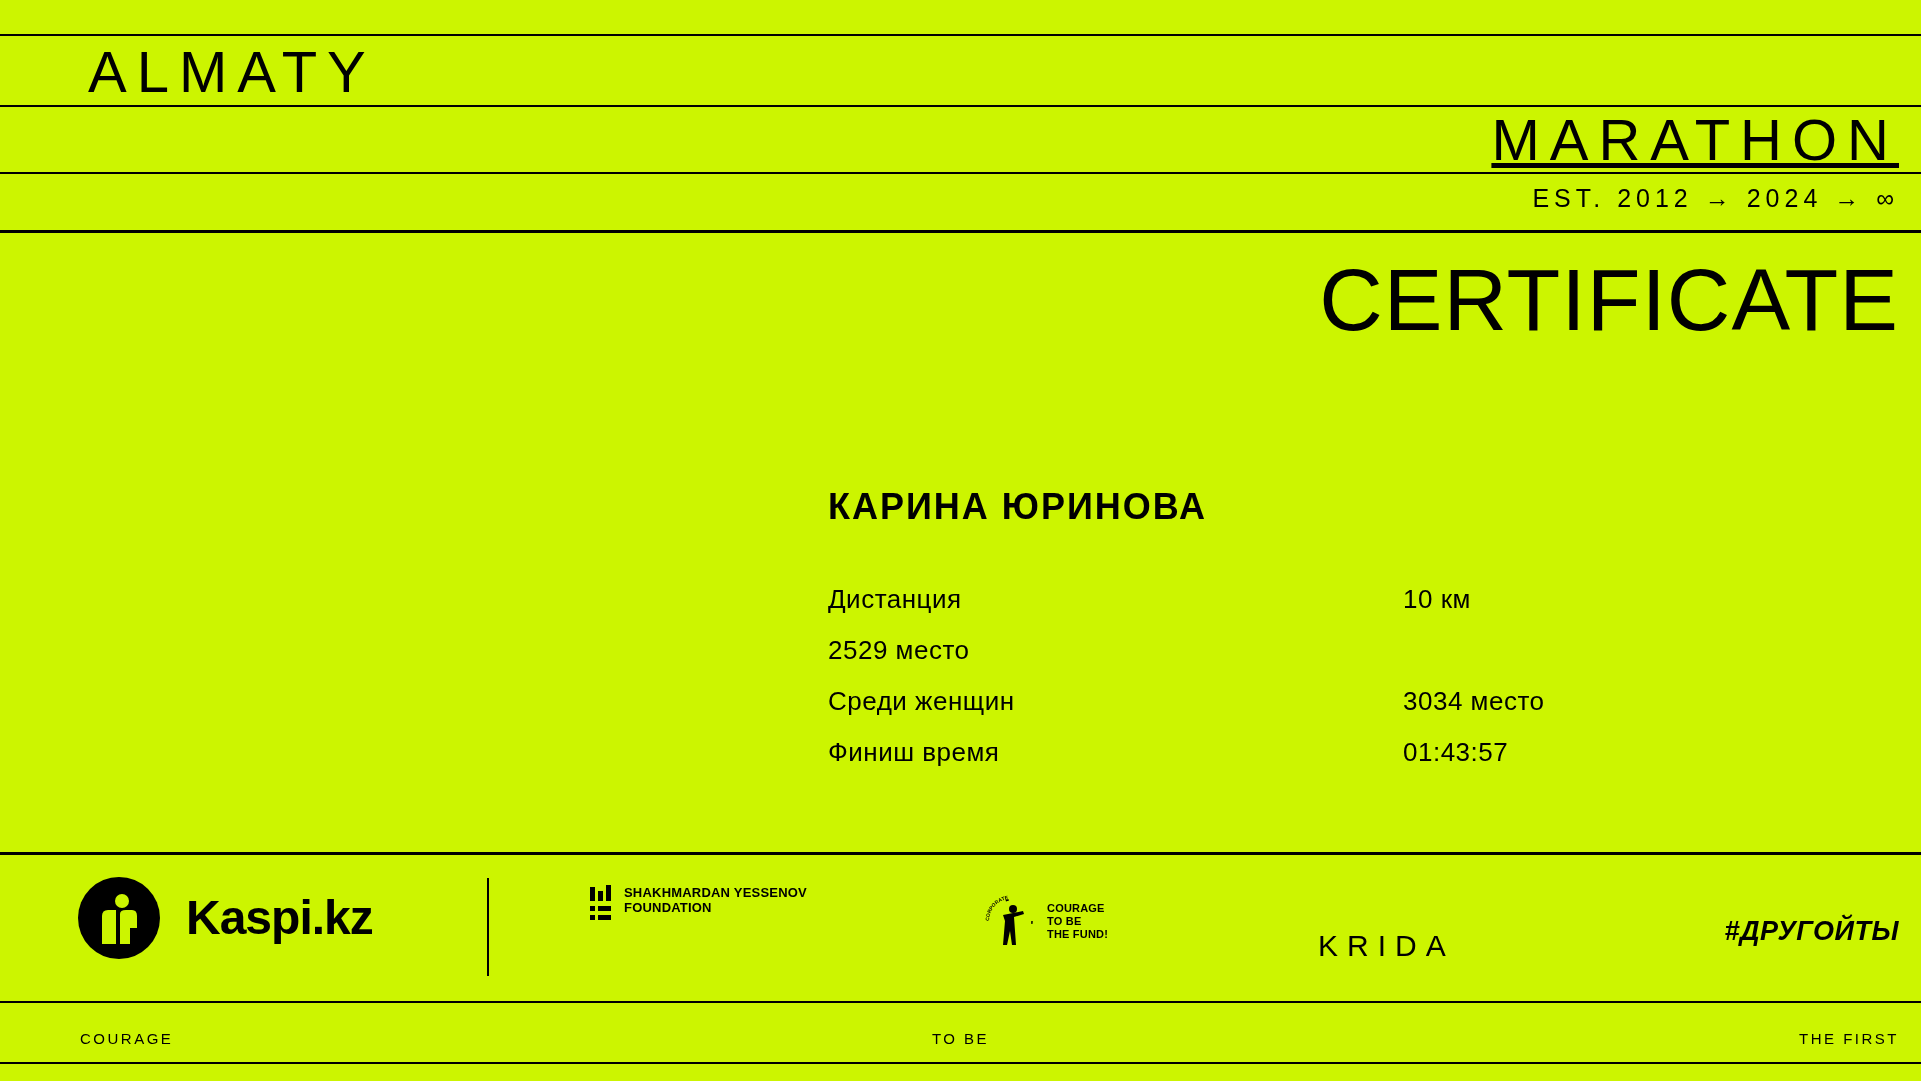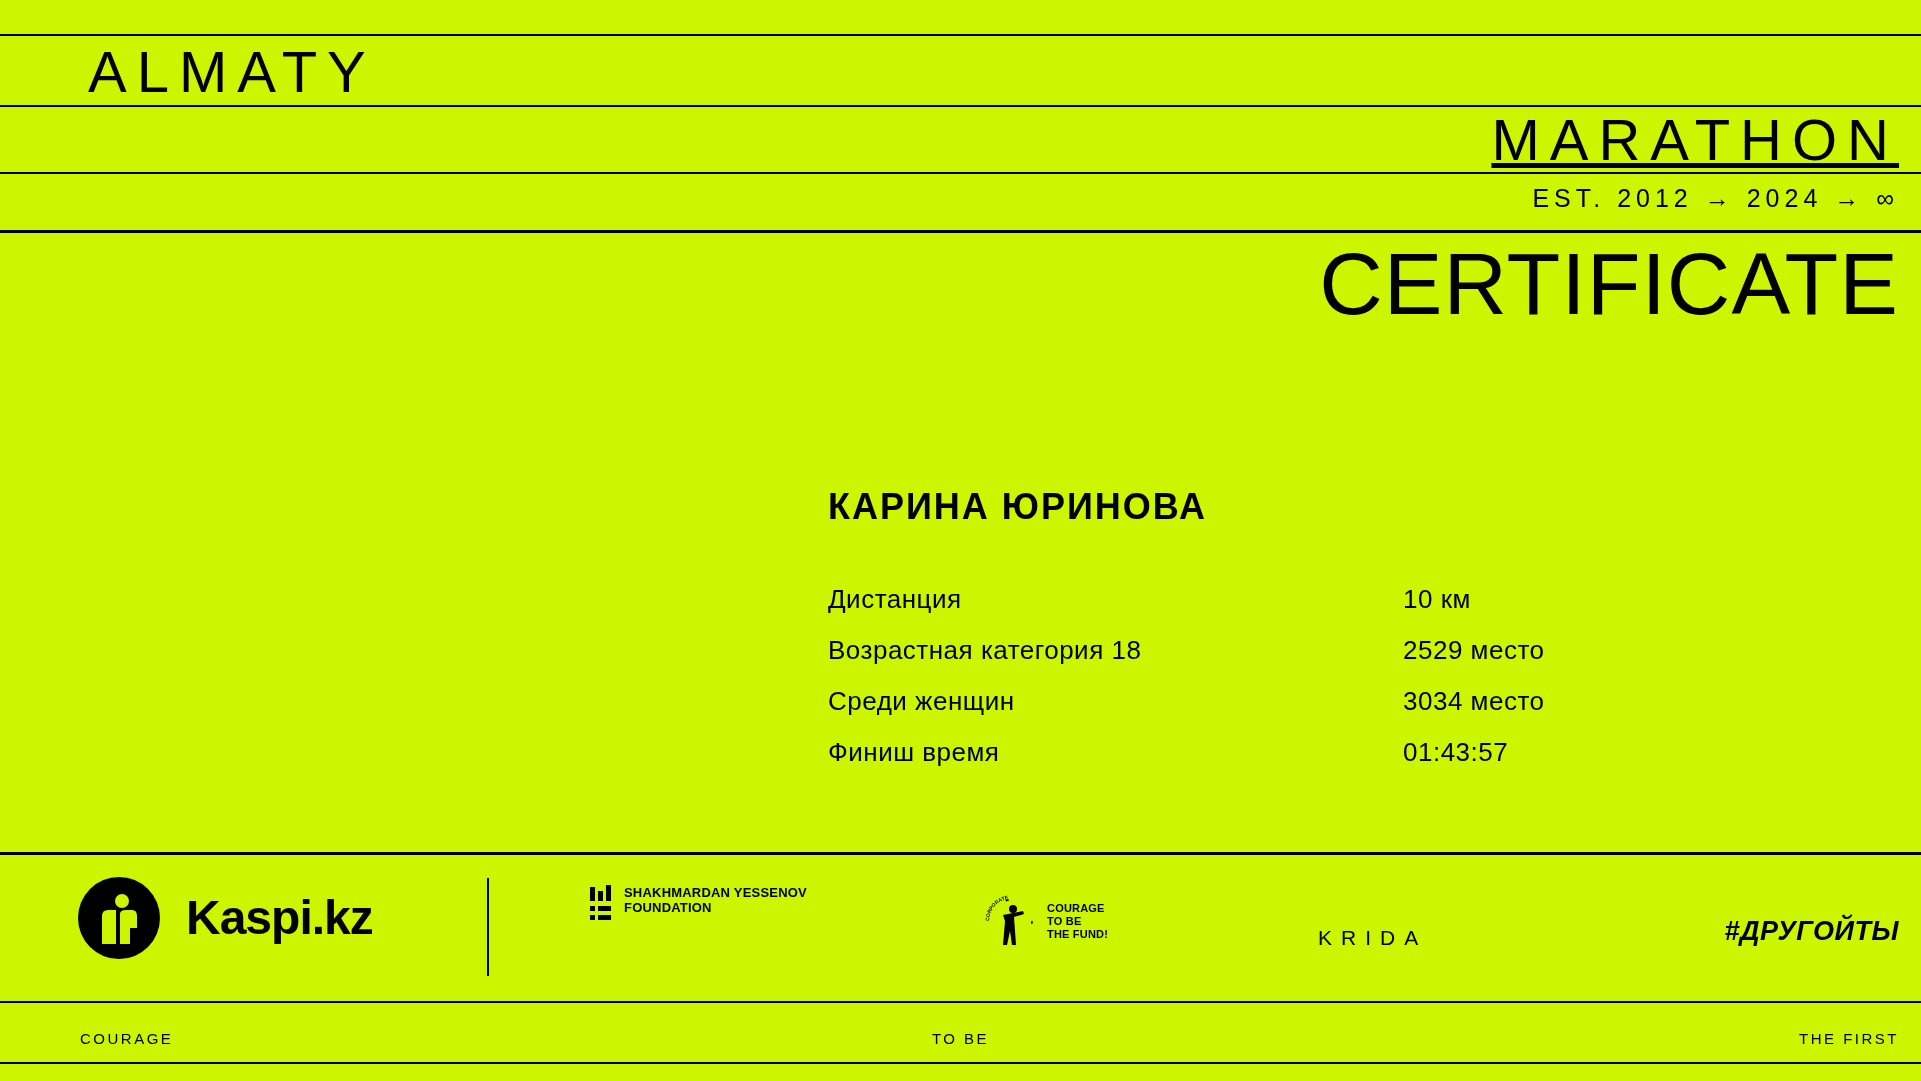--- a/index.html
+++ b/index.html
@@ -68,21 +68,21 @@
     font-weight: 500;
     letter-spacing: 5px;
     line-height: 30px;
     white-space: nowrap;
   }
 
   
   .title {
     position: absolute;
     right: 22px;
-    top: 236px;
+    top: 252px;
     font-size: 88px;
     font-weight: 400;
     letter-spacing: 1px;
     line-height: 96px;
     white-space: nowrap;
   }
 
   
   .athlete-name {
     position: absolute;
@@ -202,22 +202,22 @@
   .corp-text {
     font-size: 11px;
     font-weight: 700;
     line-height: 13px;
     letter-spacing: 0.2px;
   }
 
   .sp-krida {
     position: absolute;
     left: 1318px;
-    top: 66px;
-    font-size: 21px;
+    top: 74px;
+    font-size: 30px;
     font-weight: 400;
     letter-spacing: 9px;
     line-height: 34px;
   }
 
   .sp-drugoity {
     position: absolute;
     right: 22px;
     top: 60px;
     font-size: 27px;
@@ -282,21 +282,20 @@
   <div class="title">CERTIFICATE</div>
 
   <div class="athlete-name">КАРИНА ЮРИНОВА</div>
 
   <div class="results">
     <div class="result-row">
       <div class="result-label">Дистанция</div>
       <div class="result-value">10 км</div>
     </div>
     <div class="result-row">
-      <div class="result-label">Возрастная категория 18</div>
       <div class="result-value">2529 место</div>
     </div>
     <div class="result-row">
       <div class="result-label">Среди женщин</div>
       <div class="result-value">3034 место</div>
     </div>
     <div class="result-row">
       <div class="result-label">Финиш время</div>
       <div class="result-value">01:43:57</div>
     </div>

